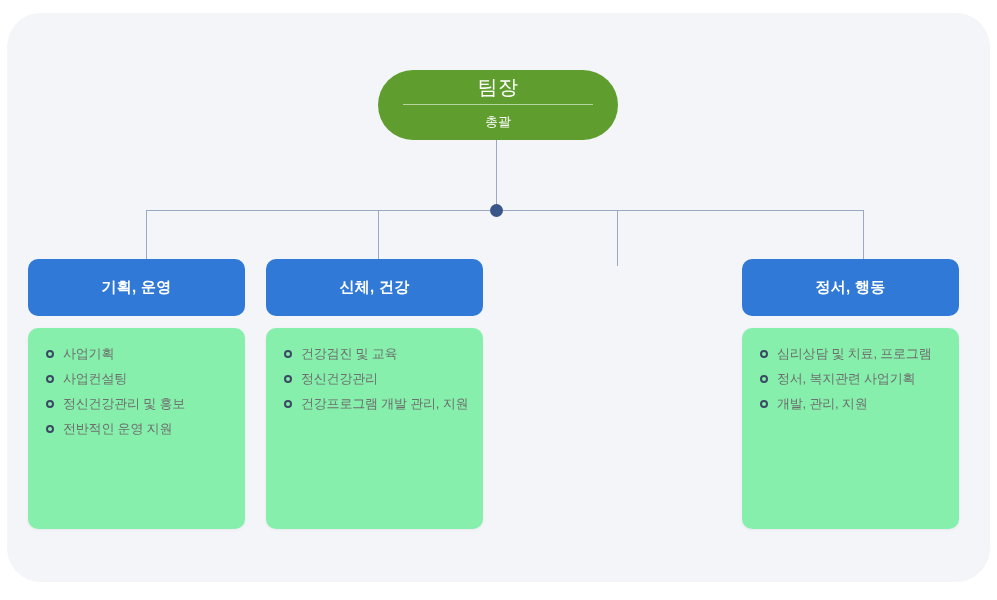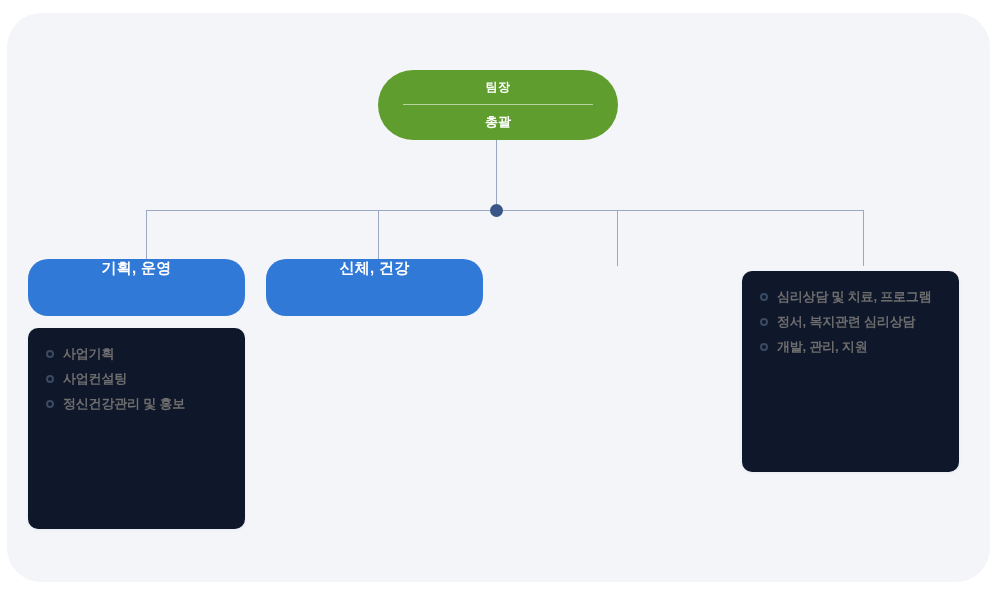--- a/index.html
+++ b/index.html
@@ -33,37 +33,37 @@
     height: 70px;
     background: #5f9e2e;
     border-radius: 35px;
     box-sizing: border-box;
     padding: 0;
     text-align: center;
   }
   .top-node-title {
     display: block;
     color: #ffffff;
-    font-size: 12px;
-    font-weight: bold;
+    font-size: 20px;
+    font-weight: normal;
     letter-spacing: .5px;
     line-height: 34px;
     height: 34px;
   }
   .top-node-divider {
     width: 190px;
     height: 1px;
     margin: 0 auto;
     background: rgba(255,255,255,.55);
   }
   .top-node-sub {
     display: block;
     color: #ffffff;
     font-size: 13px;
-    font-weight: bold;
+    font-weight: normal;
     line-height: 34px;
     height: 34px;
   }
 
   
   .conn-stem {
     position: absolute;
     left: 489px;
     top: 127px;
     width: 1px;
@@ -108,39 +108,38 @@
     display: flex;
     gap: 21px;
   }
   .column {
     width: 217px;
     flex: 0 0 217px;
   }
   .col-head {
     height: 57px;
     background: #3079d6;
-    border-radius: 20px;
+    border-radius: 10px;
     color: #ffffff;
     font-size: 15px;
     font-weight: bold;
     letter-spacing: .3px;
     display: flex;
-    align-items: flex-start;
+    align-items: center;
     justify-content: center;
   }
   .col-body {
     margin-top: 12px;
     min-height: 201px;
     height: 201px;
-    background: #0f172a;
+    background: #86efac;
     border-radius: 10px;
     box-shadow: 0 1px 3px rgba(70,80,110,.07);
     padding: 16px 14px 14px 18px;
     box-sizing: border-box;
-    font-weight: bold;
   }
   .item-list {
     list-style: none;
     margin: 0;
     padding: 0;
   }
   .item {
     position: relative;
     padding-left: 17px;
     margin-bottom: 6px;
@@ -192,43 +191,66 @@
             <span>사업기획</span>
           </li>
           <li class="item">
             <span class="bullet-icon"></span>
             <span>사업컨설팅</span>
           </li>
           <li class="item">
             <span class="bullet-icon"></span>
             <span>정신건강관리 및 홍보</span>
           </li>
+          <li class="item">
+            <span class="bullet-icon"></span>
+            <span>전반적인 운영 지원</span>
+          </li>
         </ul>
       </div>
     </div>
 
     <div class="column">
       <div class="col-head">
         <span>신체, 건강</span>
       </div>
-    </div>
-
-    <div class="column">
-    </div>
-
-    <div class="column">
       <div class="col-body">
         <ul class="item-list">
           <li class="item">
             <span class="bullet-icon"></span>
+            <span>건강검진 및 교육</span>
+          </li>
+          <li class="item">
+            <span class="bullet-icon"></span>
+            <span>정신건강관리</span>
+          </li>
+          <li class="item">
+            <span class="bullet-icon"></span>
+            <span>건강프로그램 개발 관리, 지원</span>
+          </li>
+        </ul>
+      </div>
+    </div>
+
+    <div class="column">
+    </div>
+
+    <div class="column">
+      <div class="col-head">
+        <span>정서, 행동</span>
+      </div>
+      <div class="col-body">
+        <ul class="item-list">
+          <li class="item">
+            <span class="bullet-icon"></span>
             <span>심리상담 및 치료, 프로그램</span>
           </li>
           <li class="item">
             <span class="bullet-icon"></span>
-            <span>정서, 복지관련 심리상담</span>
+            <span>정서, 복지관련 사업기획</span>
           </li>
           <li class="item">
             <span class="bullet-icon"></span>
             <span>개발, 관리, 지원</span>
           </li>
         </ul>
       </div>
     </div>
 
   </div>

